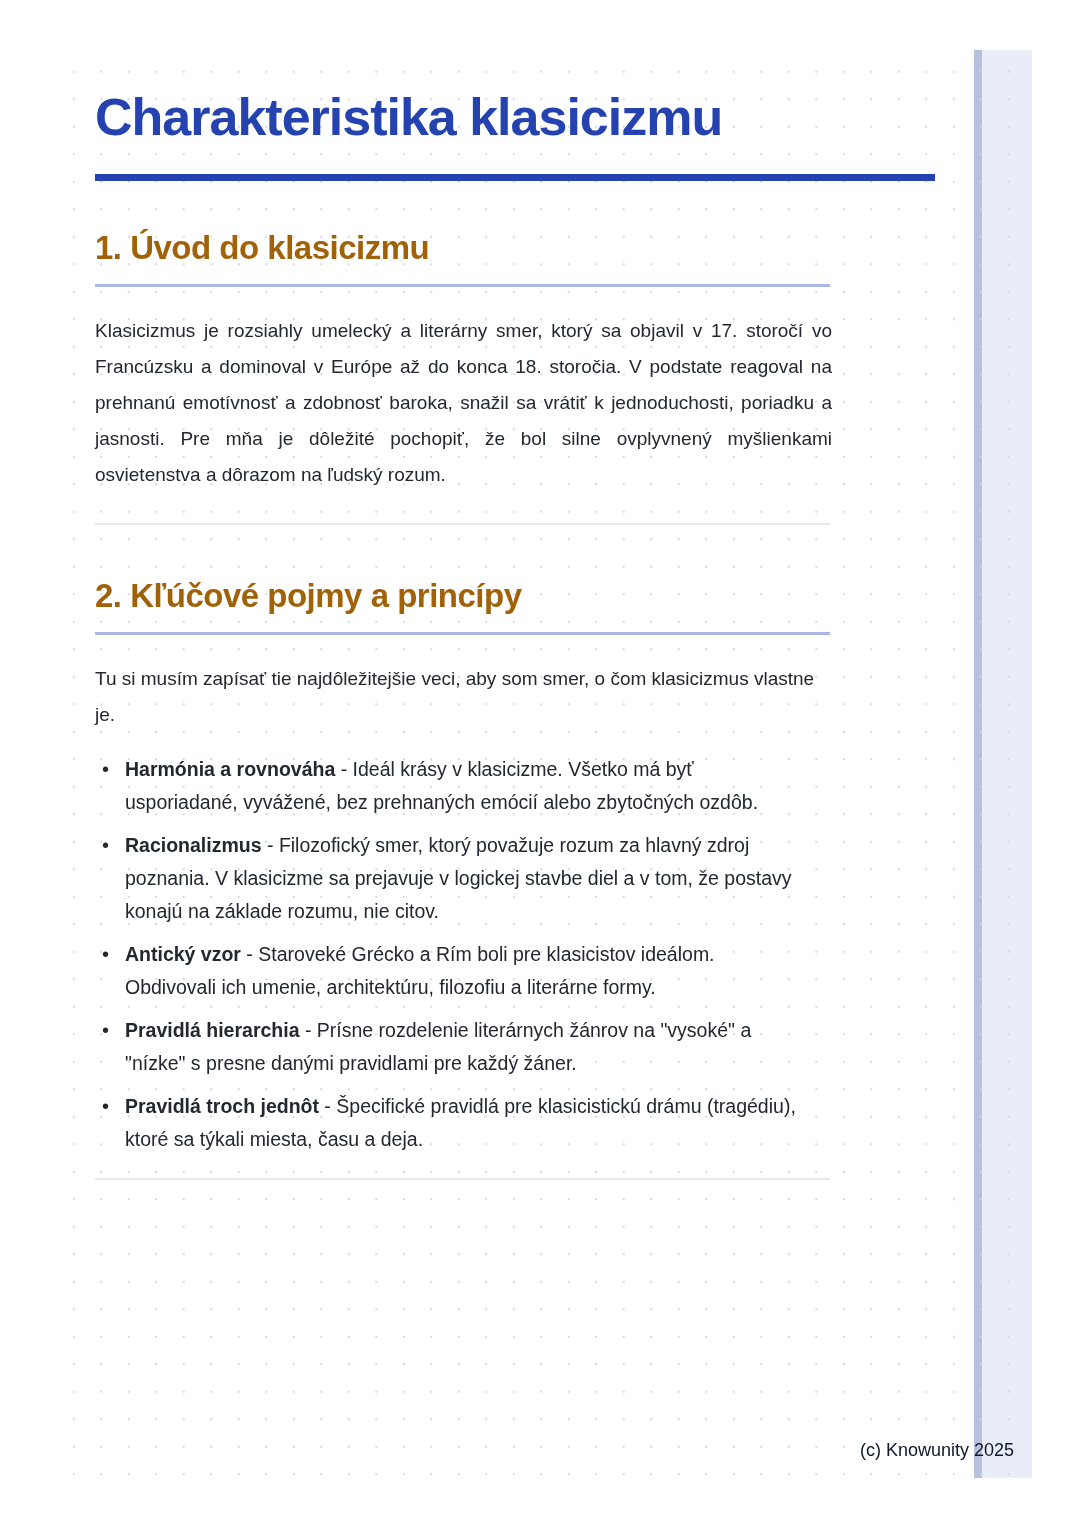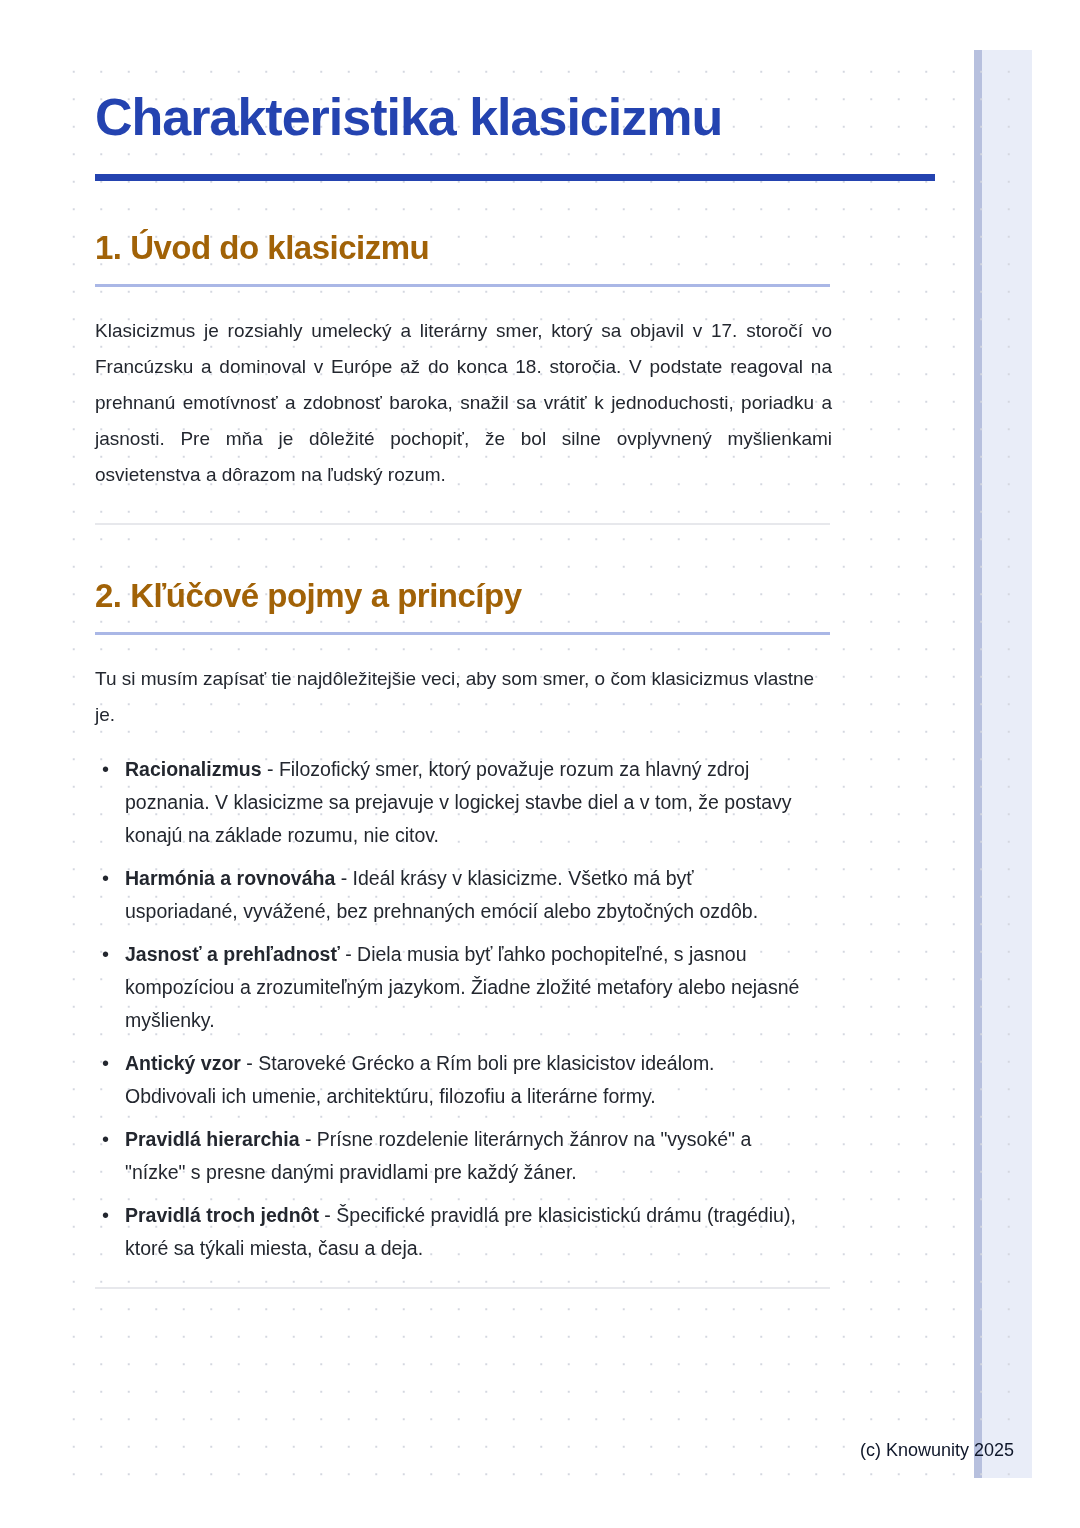--- a/index.html
+++ b/index.html
@@ -151,27 +151,24 @@
       <div class="divider"></div>
     </section>
 
     <section>
       <h2 class="section-heading second">2. Kľúčové pojmy a princípy</h2>
       <div class="heading-rule"></div>
       <p class="body-par">Tu si musím zapísať tie najdôležitejšie veci, aby som smer, o čom klasicizmus vlastne je.</p>
 
       <ul class="concepts">
         <li>
-          <span class="term">Racionalizmus</span><span> - Filozofický smer, ktorý považuje rozum za hlavný zdroj poznania. V klasicizme sa prejavuje v logickej stavbe diel a v tom, že postavy konajú na základe rozumu, nie citov.</span>
-        </li>
-        <li>
           <span class="term">Harmónia a rovnováha</span><span> - Ideál krásy v klasicizme. Všetko má byť usporiadané, vyvážené, bez prehnaných emócií alebo zbytočných ozdôb.</span>
         </li>
         <li>
-          <span class="term">Jasnosť a prehľadnosť</span><span> - Diela musia byť ľahko pochopiteľné, s jasnou kompozíciou a zrozumiteľným jazykom. Žiadne zložité metafory alebo nejasné myšlienky.</span>
+          <span class="term">Racionalizmus</span><span> - Filozofický smer, ktorý považuje rozum za hlavný zdroj poznania. V klasicizme sa prejavuje v logickej stavbe diel a v tom, že postavy konajú na základe rozumu, nie citov.</span>
         </li>
         <li>
           <span class="term">Antický vzor</span><span> - Staroveké Grécko a Rím boli pre klasicistov ideálom. Obdivovali ich umenie, architektúru, filozofiu a literárne formy.</span>
         </li>
         <li>
           <span class="term">Pravidlá hierarchia</span><span> - Prísne rozdelenie literárnych žánrov na "vysoké" a "nízke" s presne danými pravidlami pre každý žáner.</span>
         </li>
         <li>
           <span class="term">Pravidlá troch jednôt</span><span> - Špecifické pravidlá pre klasicistickú drámu (tragédiu), ktoré sa týkali miesta, času a deja.</span>
         </li>

